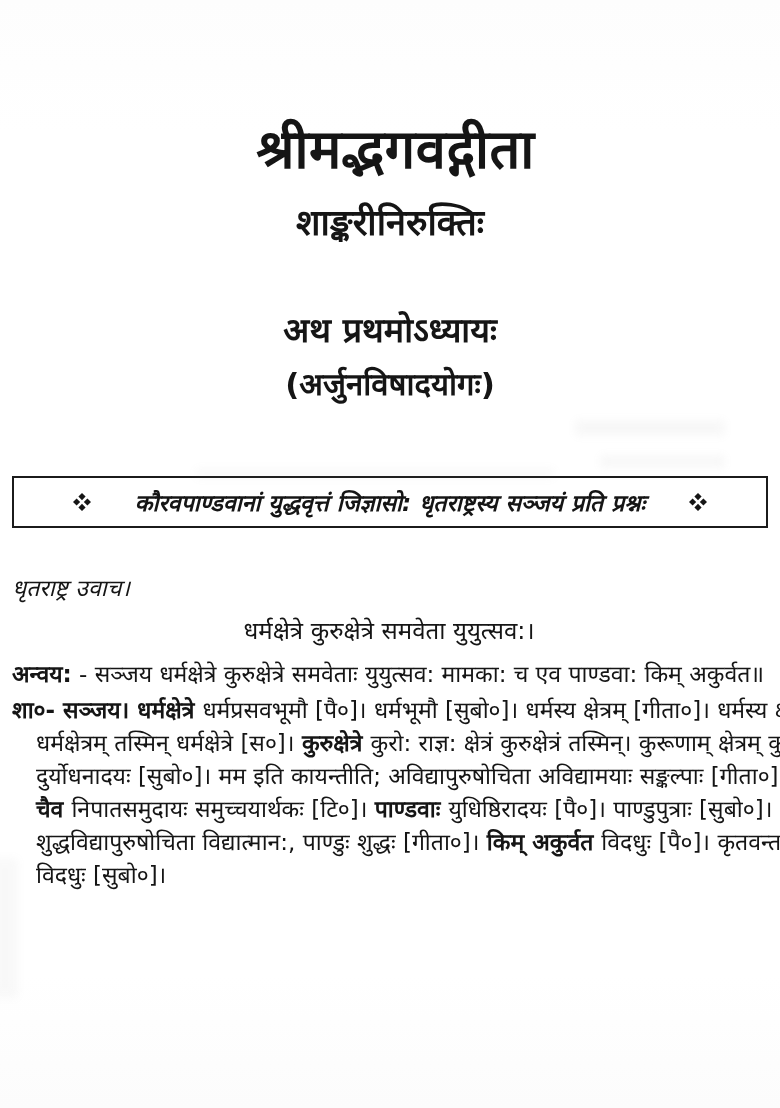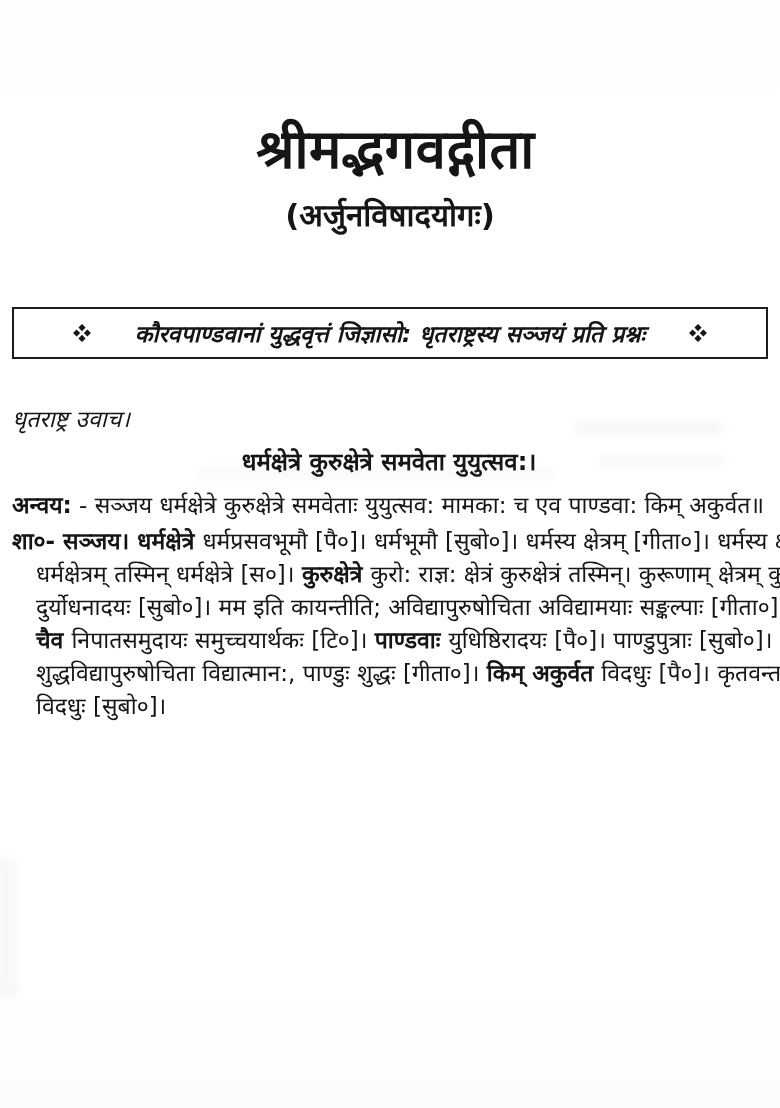--- a/index.html
+++ b/index.html
@@ -83,21 +83,21 @@
     line-height: 33px;
   }
   .speaker { margin-bottom: 8px; font-style: italic; }
   .verse {
     text-align: center;
     margin: 2px 0 2px 0;
   }
   .verse-inner {
     display: inline-block;
     text-align: center;
-    font-weight: 700;
+    font-weight: 400;
     font-size: 24px;
     line-height: 37px;
   }
   .anvaya { margin-top: 8px; }
   .anvaya .label { font-weight: 700; }
   .commentary { margin-top: 3px; }
   .commentary .line { white-space: nowrap; }
   .commentary .line.cont { padding-left: 24px; }
   .commentary b { font-weight: 700; }
 </style>
@@ -105,21 +105,23 @@
 <body>
 
 <div class="page">
 
   <div class="artifact art1"></div>
   <div class="artifact art2"></div>
   <div class="artifact art3"></div>
   <div class="artifact art4"></div>
 
   <div class="title">श्रीमद्भगवद्गीता</div>
+  <div class="subtitle">शाङ्करीनिरुक्तिः</div>
 
+  <div class="chapter-heading">अथ प्रथमोऽध्यायः</div>
   <div class="chapter-subheading">(अर्जुनविषादयोगः)</div>
 
   <div class="banner">
     <span class="ornament">
       <svg width="18" height="18" viewBox="0 0 20 20" aria-hidden="true">
         <path fill="#161616" d="M10 0 L14 4 L10 8 L6 4 Z M4 6 L8 10 L4 14 L0 10 Z M16 6 L20 10 L16 14 L12 10 Z M10 12 L14 16 L10 20 L6 16 Z"></path>
       </svg>
     </span>
     <span class="banner-text">कौरवपाण्डवानां युद्धवृत्तं जिज्ञासो: धृतराष्ट्रस्य सञ्जयं प्रति प्रश्नः</span>
     <span class="ornament">

